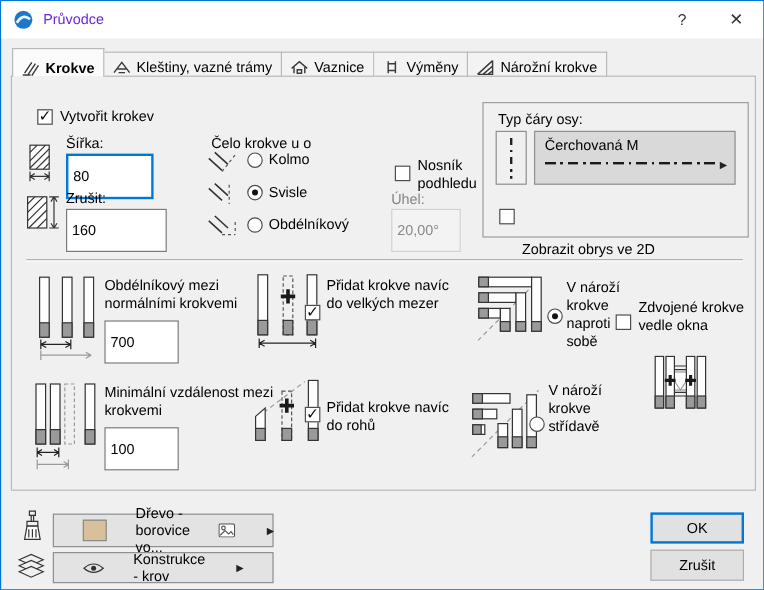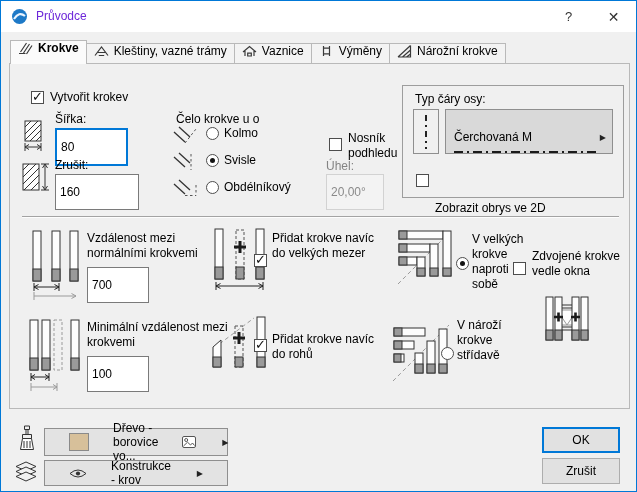--- a/index.html
+++ b/index.html
@@ -12,21 +12,21 @@
   }
   
   .titlebar{position:absolute;left:0;top:0;width:100%;height:31px;background:#fff;}
   .app-icon{position:absolute;left:10px;top:7px;width:17px;height:17px;}
   .title-text{position:absolute;left:35px;top:8px;font-size:12px;color:#6d28d9;}
   .tb-btn{position:absolute;top:0;width:45px;height:31px;display:flex;align-items:center;justify-content:center;color:#333;font-size:13px;}
   .tb-help{right:45px;}
   .tb-close{right:0;font-size:14px;}
   
   .tabbar{position:absolute;left:9px;top:39px;height:24px;display:flex;align-items:flex-end;z-index:5;}
-  .tab{display:inline-flex;align-items:flex-start;gap:5px;padding:0 7px;height:21px;
+  .tab{display:inline-flex;align-items:flex-end;gap:5px;padding:0 7px;height:21px;
        background:#f3f3f3;border:1px solid #b9b9b9;border-left-width:0;color:#000;}
   .tab:first-child{border-left-width:1px;}
   .tab.active{height:24px;background:#fbfbfb;border-bottom:none;font-weight:bold;border-left-width:1px;position:relative;z-index:6;}
   .tab .ticon{width:15px;height:14px;flex:0 0 auto;}
   
   .panel{position:absolute;left:8px;top:62px;width:621px;height:346px;background:#f0f0f0;border:1px solid #b9b9b9;z-index:1;}
   
   .lbl{position:absolute;line-height:1.25;}
   .cb{position:absolute;width:13px;height:13px;background:#fff;border:1px solid #4d4d4d;}
   .cb.checked::after{content:"✓";position:absolute;left:0px;top:-2px;font-size:13px;font-weight:bold;color:#101010;line-height:13px;}
@@ -36,21 +36,21 @@
   .inp.focused{border:2px solid #0078d7;}
   .inp.disabled{background:#f3f3f3;border:1px solid #d2d2d2;color:#8a8a8a;}
   .groupbox{position:absolute;border:1px solid #9d9d9d;}
   .sep{position:absolute;height:2px;border-top:1px solid #a3a3a3;border-bottom:1px solid #fdfdfd;}
   .icon{position:absolute;}
   
   .dd{position:absolute;display:flex;align-items:center;background:#e3e3e3;border:1px solid #8f8f8f;padding:0 24px;gap:24px;}
   .dd .arrow{margin-left:auto;font-size:8px;color:#222;}
   .linetype-btn{position:absolute;border:1px solid #8f8f8f;background:#f0f0f0;display:flex;align-items:center;justify-content:center;}
   .vdashdot{width:2px;height:34px;background:repeating-linear-gradient(180deg,#222 0 6px,transparent 6px 10px,#222 10px 12px,transparent 12px 16px);}
-  .linetype-dd{position:absolute;background:#d9d9d9;border:1px solid #8f8f8f;padding:20px 8px;}
+  .linetype-dd{position:absolute;background:#d9d9d9;border:1px solid #8f8f8f;padding:4px 8px;}
   .hdashdot{height:2px;margin-top:7px;background:repeating-linear-gradient(90deg,#1a1a1a 0 9px,transparent 9px 13px,#1a1a1a 13px 15px,transparent 15px 19px);}
   .linetype-dd .arrow{position:absolute;right:6px;bottom:11px;font-size:8px;color:#222;}
   .swatch{width:20px;height:18px;border:1px solid #8a8a8a;flex:0 0 auto;}
   
   .btn{position:absolute;width:78px;height:26px;background:#e1e1e1;border:1px solid #adadad;display:flex;align-items:center;justify-content:center;font-size:12px;color:#000;}
   .btn.default{border:2px solid #0078d7;}
   .gray-note{color:#848484;}
 </style>
 </head>
 <body>
@@ -169,21 +169,21 @@
     <svg class="icon" style="left:22px;top:166px;" width="47" height="70" viewBox="0 0 47 70">
       <rect x="1" y="1" width="8" height="50" fill="#fdfdfd" stroke="#333"></rect>
         <rect x="1" y="39" width="8" height="12" fill="#9a9a9a" stroke="#333"></rect>
       <rect x="20" y="1" width="8" height="50" fill="#fdfdfd" stroke="#333"></rect>
         <rect x="20" y="39" width="8" height="12" fill="#9a9a9a" stroke="#333"></rect>
       <rect x="38" y="1" width="8" height="50" fill="#fdfdfd" stroke="#333"></rect>
         <rect x="38" y="39" width="8" height="12" fill="#9a9a9a" stroke="#333"></rect>
       <path d="M2 53 V61 M27 53 V61 M2 57 H27 M2 57 l4.5 -2.5 M2 57 l4.5 2.5 M27 57 l-4.5 -2.5 M27 57 l-4.5 2.5" stroke="#222" fill="none"></path>
       <path d="M2 62 V70 M2 66 H44 M44 66 l-4.5 -2.5 M44 66 l-4.5 2.5" stroke="#9a9a9a" fill="none"></path>
     </svg>
-    <span class="lbl" style="left:77px;top:167px;width:142px;">Vzdálenost mezi normálními krokvemi</span>
+    <span class="lbl" style="left:77px;top:167px;width:142px;">Obdélníkový mezi normálními krokvemi</span>
     <input class="inp" style="left: 77px; top: 203px; width: 62px;" value="700">
 
     <svg class="icon" style="left:204px;top:164px;" width="52" height="64" viewBox="0 0 52 64">
       <rect x="1" y="1" width="8" height="50" fill="#fdfdfd" stroke="#333"></rect>
         <rect x="1" y="39" width="8" height="12" fill="#9a9a9a" stroke="#333"></rect>
       <rect x="22" y="2" width="8" height="49" fill="none" stroke="#555" stroke-dasharray="3 2"></rect>
         <rect x="22" y="39" width="8" height="12" fill="#9a9a9a" stroke="#333"></rect>
       <rect x="42" y="1" width="8" height="50" fill="#fdfdfd" stroke="#333"></rect>
         <rect x="42" y="39" width="8" height="12" fill="#9a9a9a" stroke="#333"></rect>
       <path d="M20 19 H32 M26 13 V25" stroke="#1a1a1a" stroke-width="3" fill="none"></path>
@@ -201,21 +201,21 @@
       <rect x="1" y="14" width="31" height="8" fill="#fdfdfd" stroke="#333"></rect>
         <rect x="1" y="14" width="8" height="8" fill="#9a9a9a" stroke="#333"></rect>
       <rect x="32" y="14" width="8" height="32" fill="#fdfdfd" stroke="#333"></rect>
         <rect x="32" y="38" width="8" height="8" fill="#9a9a9a" stroke="#333"></rect>
       <rect x="1" y="27" width="18" height="8" fill="#fdfdfd" stroke="#333"></rect>
         <rect x="1" y="27" width="8" height="8" fill="#9a9a9a" stroke="#333"></rect>
       <rect x="19" y="27" width="8" height="19" fill="#fdfdfd" stroke="#333"></rect>
         <rect x="19" y="38" width="8" height="8" fill="#9a9a9a" stroke="#333"></rect>
     </svg>
     <span class="rb sel" style="left:446px;top:193px;"></span>
-    <span class="lbl" style="left:462px;top:168px;width:64px;">V velkých krokve naproti sobě</span>
+    <span class="lbl" style="left:462px;top:168px;width:64px;">V nároží krokve naproti sobě</span>
 
     <span class="cb" style="left:503px;top:198px;"></span>
     <span class="lbl" style="left:522px;top:185px;width:95px;">Zdvojené krokve vedle okna</span>
 
     <svg class="icon" style="left:19px;top:255px;" width="52" height="74" viewBox="0 0 52 74">
       <rect x="1" y="1" width="8" height="50" fill="#fdfdfd" stroke="#333"></rect>
         <rect x="1" y="39" width="8" height="12" fill="#9a9a9a" stroke="#333"></rect>
       <rect x="13" y="1" width="8" height="50" fill="#fdfdfd" stroke="#333"></rect>
         <rect x="13" y="39" width="8" height="12" fill="#9a9a9a" stroke="#333"></rect>
       <rect x="25" y="1" width="8" height="50" fill="none" stroke="#9a9a9a" stroke-dasharray="3 2"></rect>

